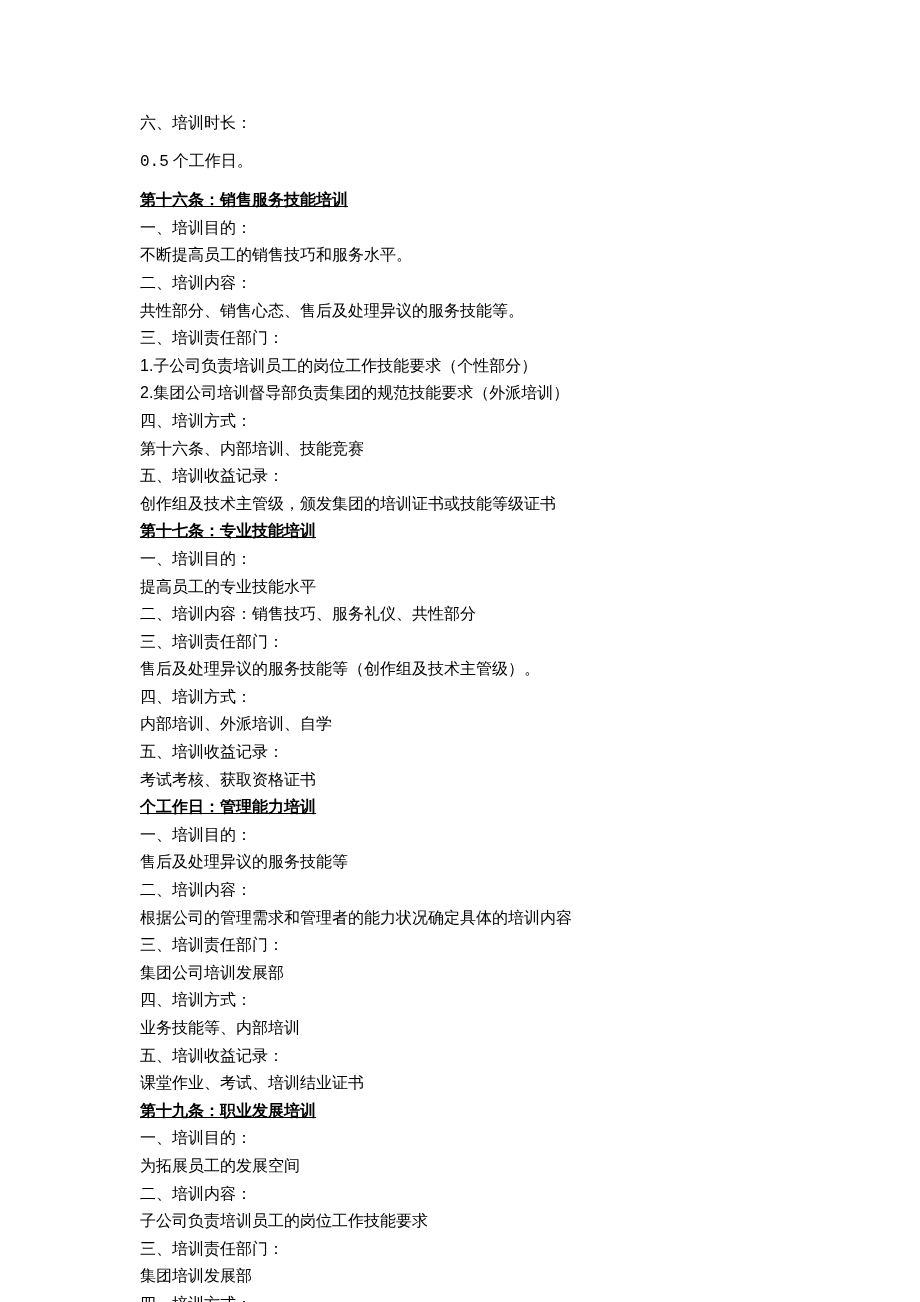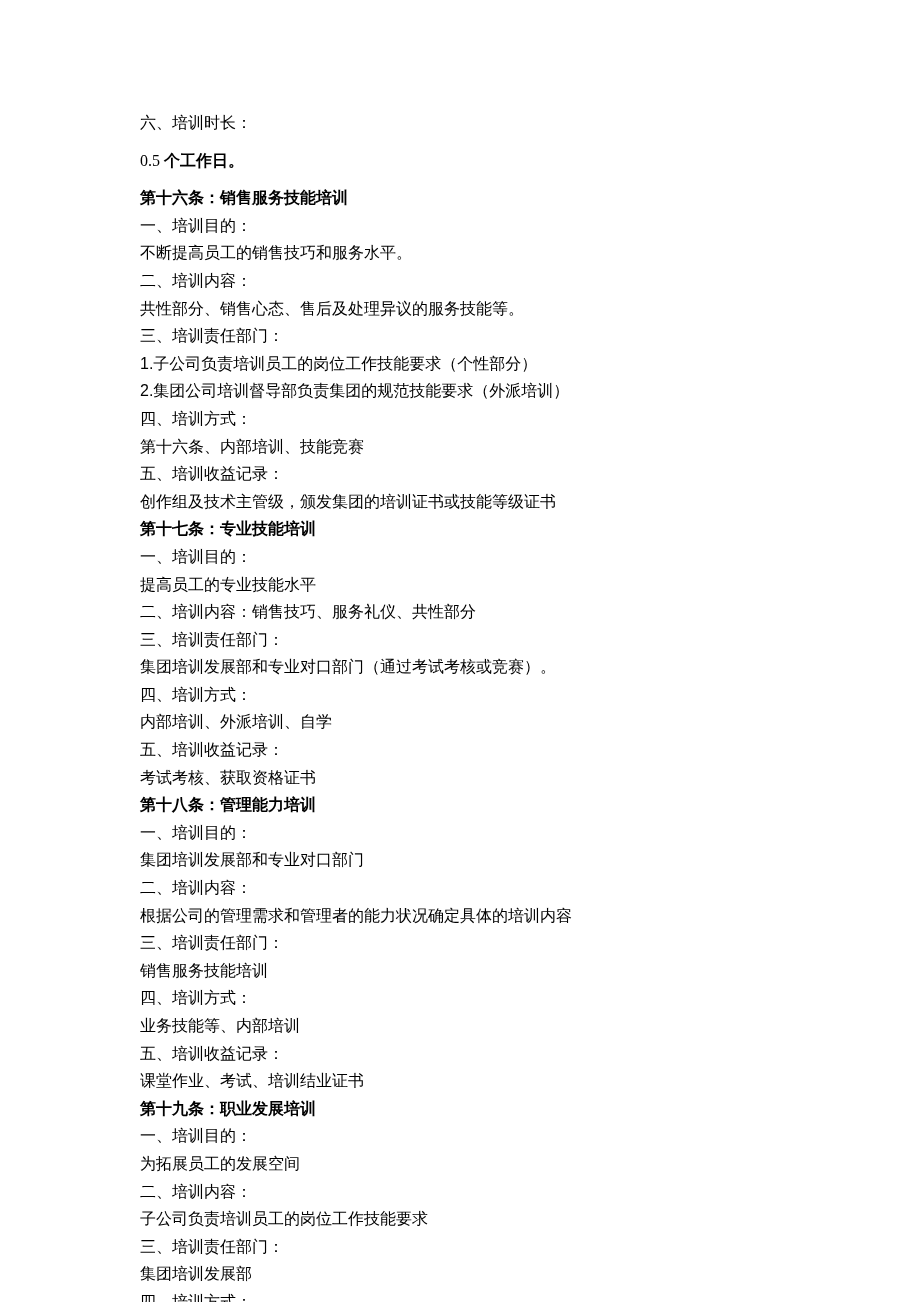--- a/index.html
+++ b/index.html
@@ -14,27 +14,27 @@
       box-sizing: border-box;
     }
     .para {
       margin: 0 0 2px 0;
     }
     .spaced {
       margin-bottom: 12px;
     }
     .bold {
       font-weight: bold;
+      text-decoration: underline;
     }
     .duration {
-      font-family: Liberation Serif, serif;
+      font-family: Liberation Mono, monospace;
     }
     .duration-cn {
       font-family: "SimSun", "宋体", serif;
-      font-weight: bold;
     }
     .num {
       font-family: Arial, sans-serif;
     }
   </style>
 </head>
 <body>
 
 <p class="para spaced">六、培训时长：</p>
 <p class="para spaced"><span class="duration">0.5</span><span class="duration-cn"> 个工作日。</span></p>
@@ -50,33 +50,33 @@
 <p class="para">四、培训方式：</p>
 <p class="para">第十六条、内部培训、技能竞赛</p>
 <p class="para">五、培训收益记录：</p>
 <p class="para">创作组及技术主管级，颁发集团的培训证书或技能等级证书</p>
 
 <p class="para bold">第十七条：专业技能培训</p>
 <p class="para">一、培训目的：</p>
 <p class="para">提高员工的专业技能水平</p>
 <p class="para">二、培训内容：销售技巧、服务礼仪、共性部分</p>
 <p class="para">三、培训责任部门：</p>
-<p class="para">集团培训发展部和专业对口部门（通过考试考核或竞赛）。</p>
+<p class="para">售后及处理异议的服务技能等（创作组及技术主管级）。</p>
 <p class="para">四、培训方式：</p>
 <p class="para">内部培训、外派培训、自学</p>
 <p class="para">五、培训收益记录：</p>
 <p class="para">考试考核、获取资格证书</p>
 
-<p class="para bold">第十八条：管理能力培训</p>
+<p class="para bold">个工作日：管理能力培训</p>
 <p class="para">一、培训目的：</p>
-<p class="para">集团培训发展部和专业对口部门</p>
+<p class="para">售后及处理异议的服务技能等</p>
 <p class="para">二、培训内容：</p>
 <p class="para">根据公司的管理需求和管理者的能力状况确定具体的培训内容</p>
 <p class="para">三、培训责任部门：</p>
-<p class="para">销售服务技能培训</p>
+<p class="para">集团公司培训发展部</p>
 <p class="para">四、培训方式：</p>
 <p class="para">业务技能等、内部培训</p>
 <p class="para">五、培训收益记录：</p>
 <p class="para">课堂作业、考试、培训结业证书</p>
 
 <p class="para bold">第十九条：职业发展培训</p>
 <p class="para">一、培训目的：</p>
 <p class="para">为拓展员工的发展空间</p>
 <p class="para">二、培训内容：</p>
 <p class="para">子公司负责培训员工的岗位工作技能要求</p>

